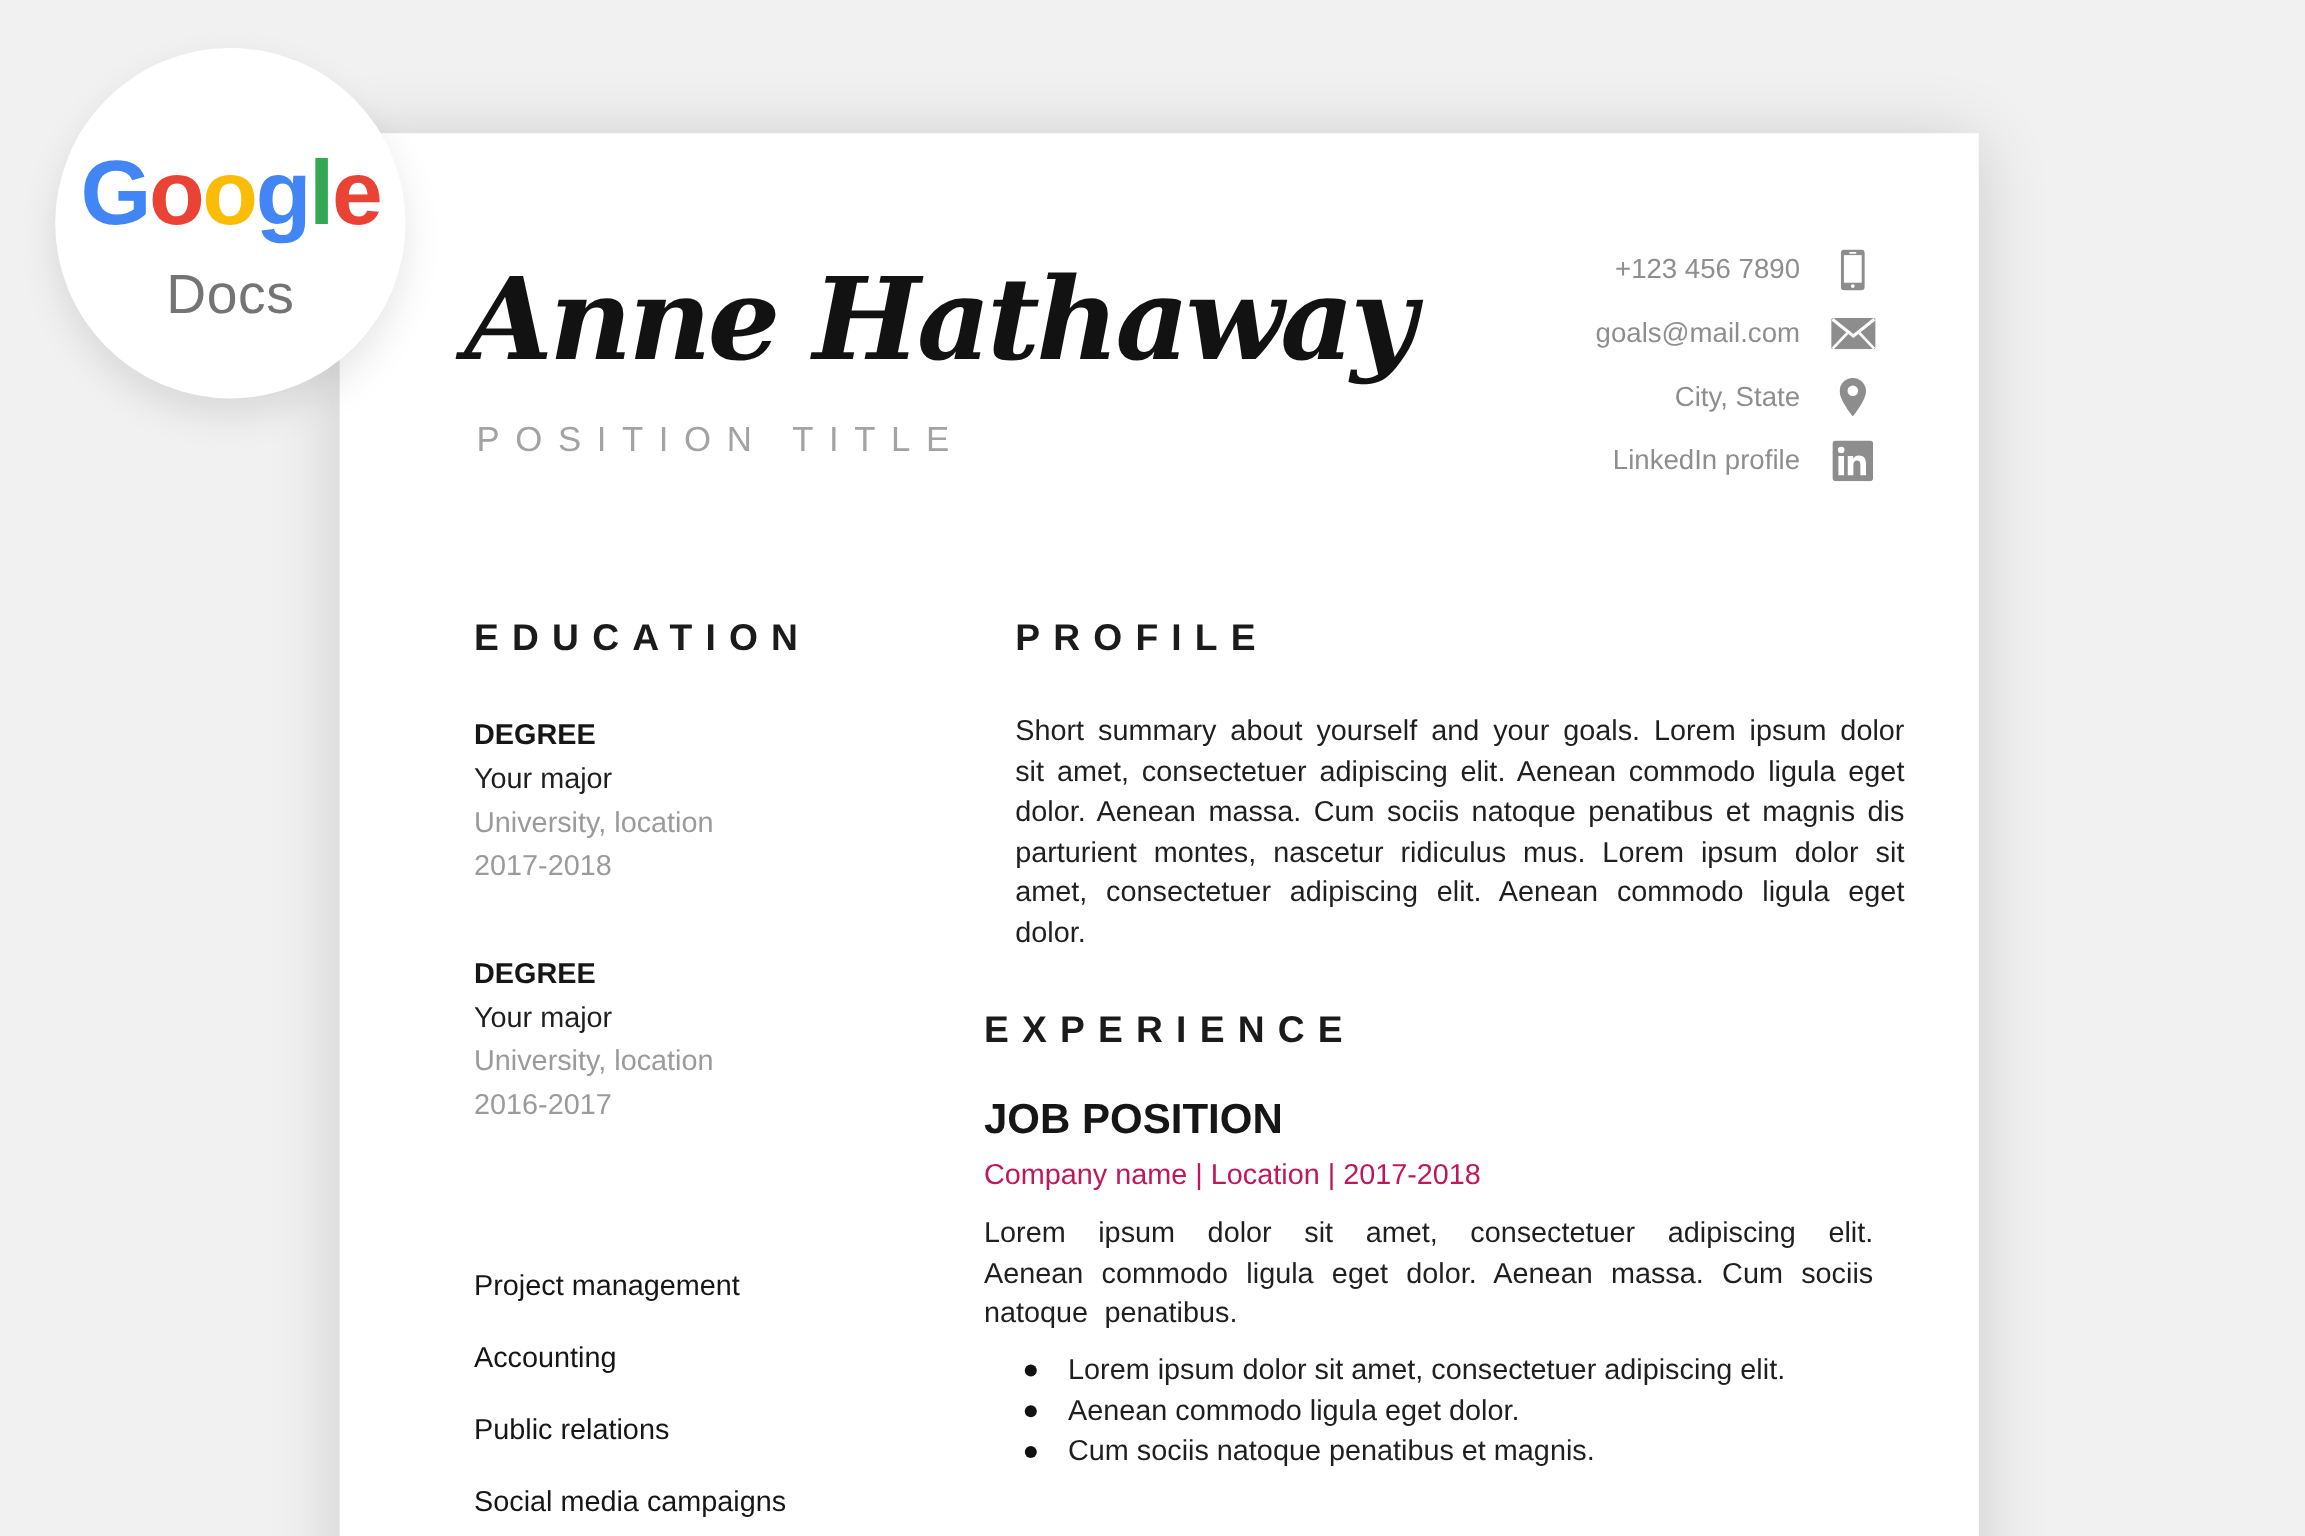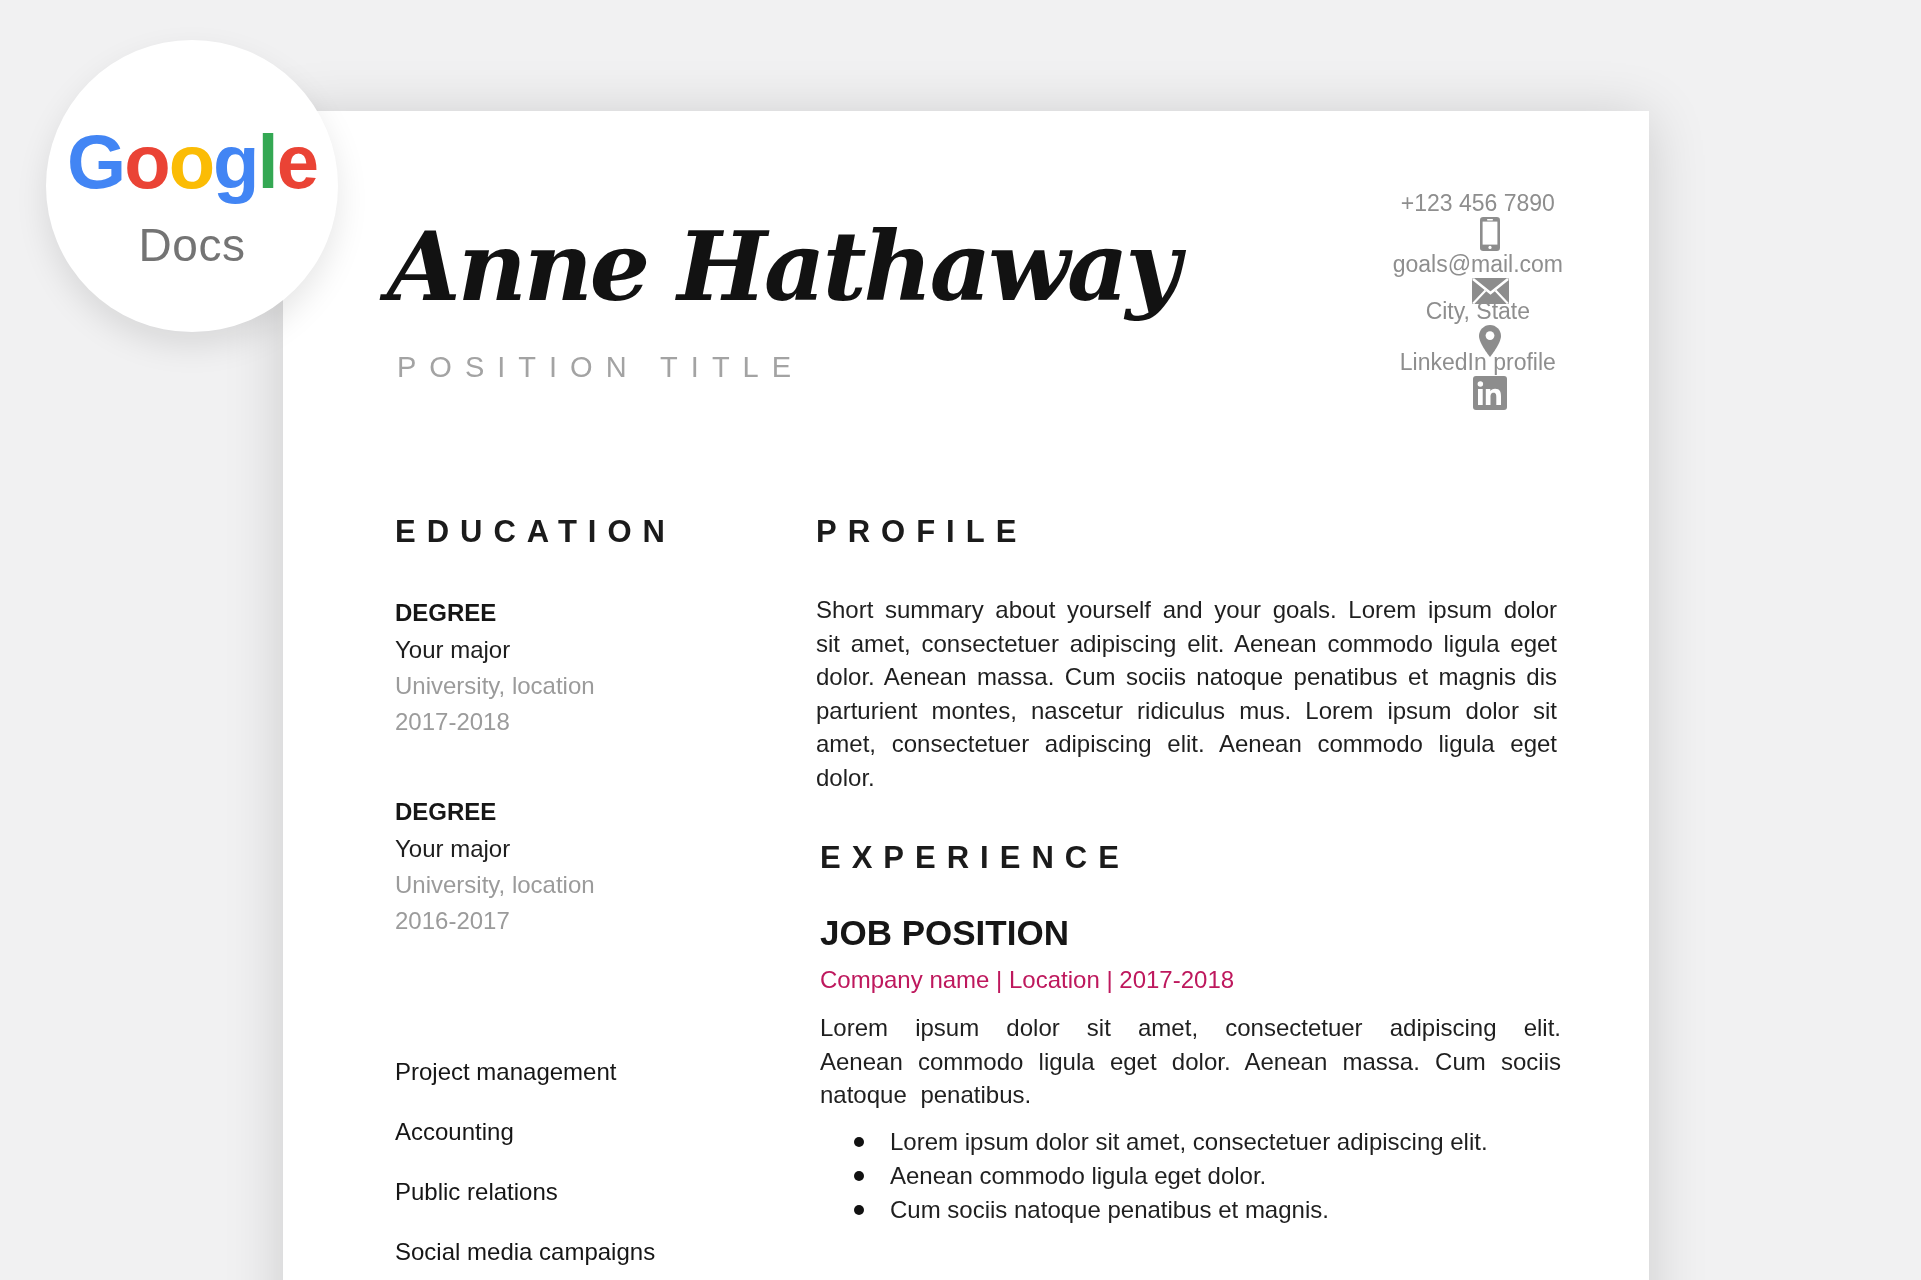--- a/index.html
+++ b/index.html
@@ -51,37 +51,37 @@
   .position-title {
     position:absolute; left:114px; top:240px;
     font-size:29px; letter-spacing:13px;
     color:#a3a3a3; white-space:nowrap;
   }
 
   
   .contact { position:absolute; top:87px; right:86px; }
   .contact-row {
     display:flex; align-items:center; justify-content:flex-end;
-    height:53px; font-size:23px; color:#8e8e8e;flex-direction:column;
+    height:53px; font-size:23px; color:#8e8e8e;
   }
   .contact-icon {
     width:38px; margin-left:25px;
     display:flex; justify-content:center; align-items:center;
     color:#8d8d8d;
   }
   .contact-icon svg { display:block; }
 
   
   .section-h {
     font-size:31px; line-height:34px; font-weight:700;
     letter-spacing:11px; color:#1b1b1b; white-space:nowrap;
   }
   .col-left-edu  { position:absolute; left:112px; top:404px; width:380px; }
   .col-left-skl  { position:absolute; left:112px; top:898px; width:380px; }
-  .col-right-pro { position:absolute; left:533px; top:404px; width:741px; }
+  .col-right-pro { position:absolute; left:563px; top:404px; width:741px; }
   .col-right-exp { position:absolute; left:537px; top:730px; width:741px; }
 
   .edu-entry { margin-top:46px; }
   .edu-entry + .edu-entry { margin-top:56px; }
   .degree { font-size:24px; line-height:36px; font-weight:700; color:#161616; margin-bottom:2px; }
   .major  { font-size:24px; line-height:33px; color:#1e1e1e; }
   .school { font-size:24px; line-height:33px; color:#9b9b9b; margin-top:3px; }
   .years  { font-size:24px; line-height:33px; color:#9b9b9b; margin-top:3px; }
 
   .skills-list { list-style:none; margin-top:46px; }

